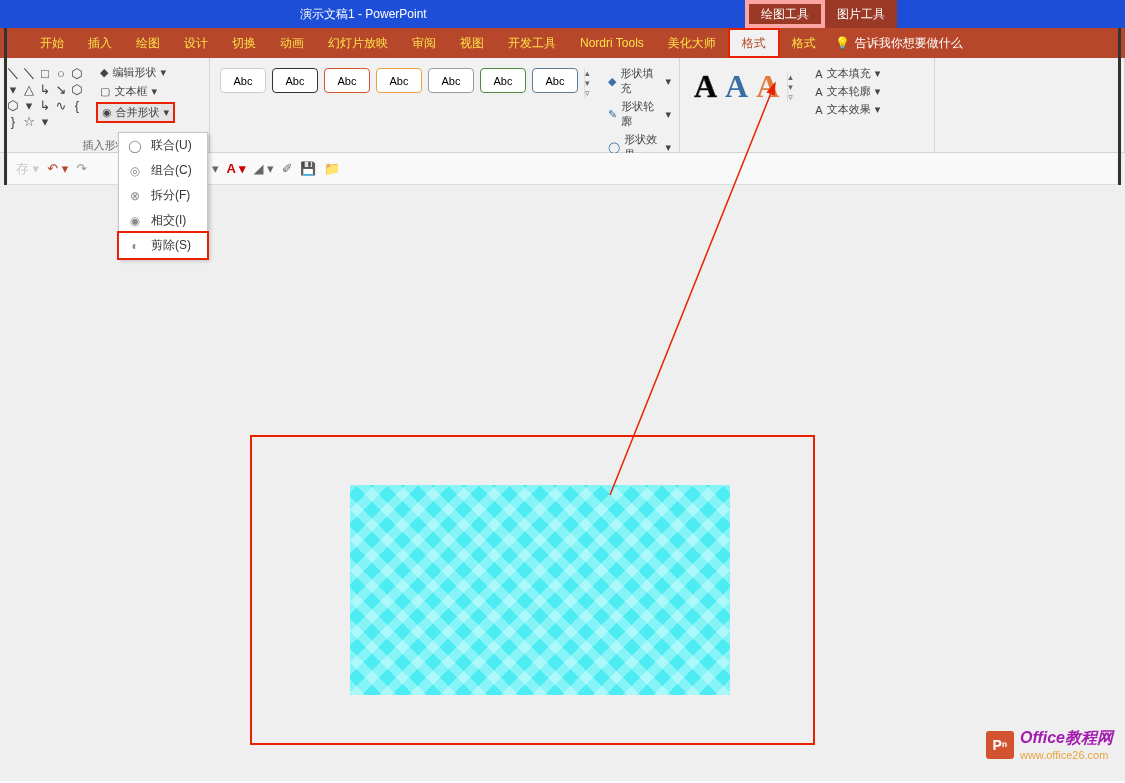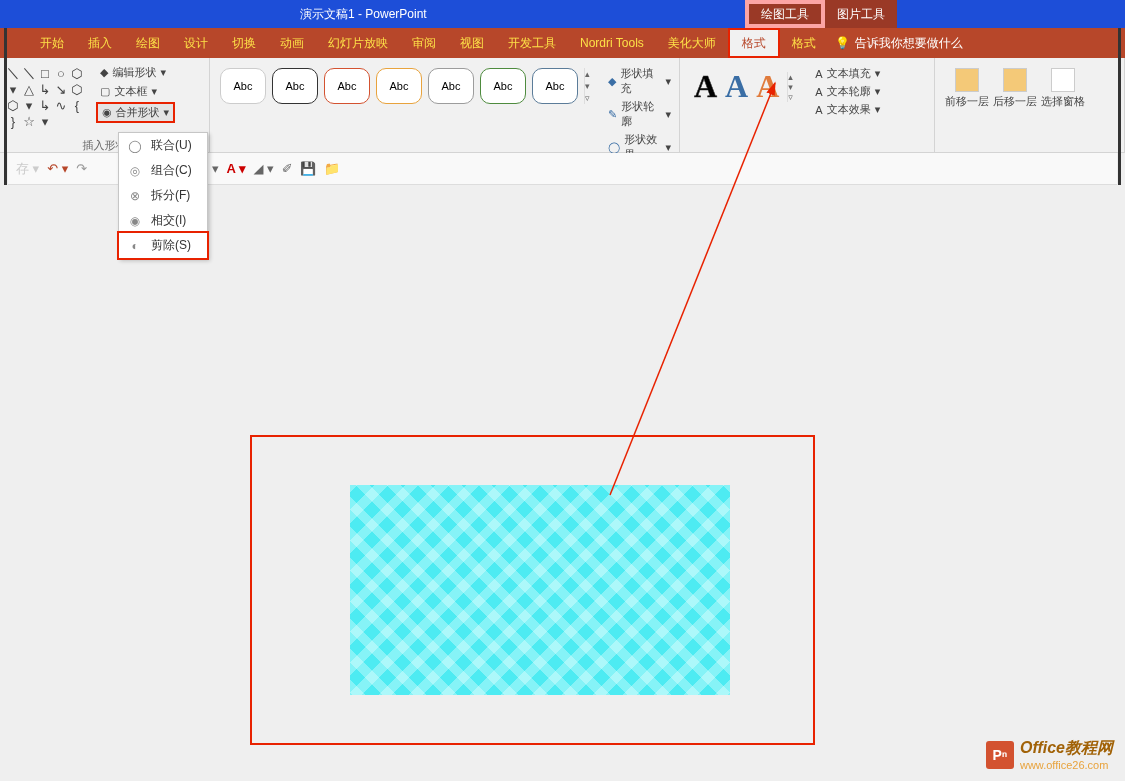--- a/index.html
+++ b/index.html
@@ -33,21 +33,21 @@
 .merge-btn { border: 2px solid #E82200; background: #E4E4E4; }
 
 
 .dropdown { position: absolute; top: 132px; left: 118px; width: 90px; background: #fff; border: 1px solid #C6C6C6; box-shadow: 2px 2px 4px rgba(0,0,0,0.2); z-index: 100; }
 .dropdown-item { display: flex; align-items: center; gap: 8px; padding: 4px 8px; font-size: 12px; color: #333; cursor: pointer; }
 .dropdown-item.hl { border: 2px solid #E82200; margin: -2px; position: relative; z-index: 2; }
 .dd-icon { width: 16px; height: 16px; display: inline-flex; align-items: center; justify-content: center; color: #888; }
 
 
 .style-gallery { display: flex; gap: 6px; padding: 6px; }
-.style-item { width: 46px; height: 36px; border: 1px solid #ccc; border-radius: 10px; display: flex; align-items: center; justify-content: center; font-size: 11px; background: #fff; }
+.style-item { width: 46px; height: 25px; border: 1px solid #ccc; border-radius: 4px; display: flex; align-items: center; justify-content: center; font-size: 11px; background: #fff; }
 .style-item:nth-child(2) { border-color: #333; }
 .style-item:nth-child(3) { border-color: #D35230; }
 .style-item:nth-child(4) { border-color: #E8A33D; }
 .style-item:nth-child(5) { border-color: #9C9C9C; }
 .style-item:nth-child(6) { border-color: #4E8B3E; }
 .style-item:nth-child(7) { border-color: #5B7C99; }
 .gallery-more { width: 14px; display: flex; flex-direction: column; justify-content: space-around; color: #666; font-size: 9px; border-left: 1px solid #ddd; }
 
 .shape-opts { display: flex; flex-direction: column; font-size: 11px; color: #444; gap: 3px; padding: 4px; }
 .shape-opts div { display: flex; align-items: center; gap: 4px; }
@@ -85,23 +85,23 @@
 
 .canvas { flex: 1; position: relative; background: #EFEFEF; margin-top: 32px; }
 .slide-outline { position: absolute; left: 250px; top: 250px; width: 565px; height: 310px; border: 2px solid #E82200; }
 .slide-shape { position: absolute; left: 350px; top: 300px; width: 380px; height: 210px; background: #2AB8C6; overflow: hidden; }
 .slide-shape .diamond-bg { transform: scale(1.2); }
 
 
 .arrow-svg { position: absolute; top: 75px; left: 560px; pointer-events: none; z-index: 50; }
 
 
-.watermark { position: absolute; bottom: 12px; right: 12px; display: flex; align-items: center; gap: 6px; }
+.watermark { position: absolute; bottom: 22px; right: 12px; display: flex; align-items: center; gap: 6px; }
 .wm-icon { width: 28px; height: 28px; background: #D35230; display: flex; align-items: center; justify-content: center; color: #fff; font-size: 14px; font-weight: bold; border-radius: 3px; }
-.wm-text1 { color: #a16207; font-size: 16px; font-weight: bold; font-style: italic; }
+.wm-text1 { color: #a21caf; font-size: 16px; font-weight: bold; font-style: italic; }
 .wm-text2 { color: #E8A33D; font-size: 11px; }
 
 .frame { position:absolute; inset:4px; border:3px solid #333; pointer-events:none; }
 </style>
 </head>
 <body>
 
 <div class="frame"></div>
 
 <div class="title-bar">
@@ -205,36 +205,20 @@
       </div>
       <div class="text-opts">
         <div><span>A</span><span>文本填充</span> ▾</div>
         <div><span>A</span><span>文本轮廓</span> ▾</div>
         <div><span>A</span><span>文本效果</span> ▾</div>
       </div>
     </div>
   </div>
 
   <div class="rgroup" style="flex:1">
-    <div class="rgroup-body">
-      <div class="arrange">
-        <div class="arr-btn">
-            <div class="arr-icon"></div>
-            <span>前移一层</span>
-          </div>
-        <div class="arr-btn">
-            <div class="arr-icon"></div>
-            <span>后移一层</span>
-          </div>
-        <div class="arr-btn">
-            <div class="arr-icon" style="background:#fff"></div>
-            <span>选择窗格</span>
-          </div>
-      </div>
-    </div>
   </div>
 </div>
 
 <div class="dropdown">
   <div class="dropdown-item">
       <span class="dd-icon">◯</span>
       <span>联合(U)</span>
     </div>
   <div class="dropdown-item">
       <span class="dd-icon">◎</span>

